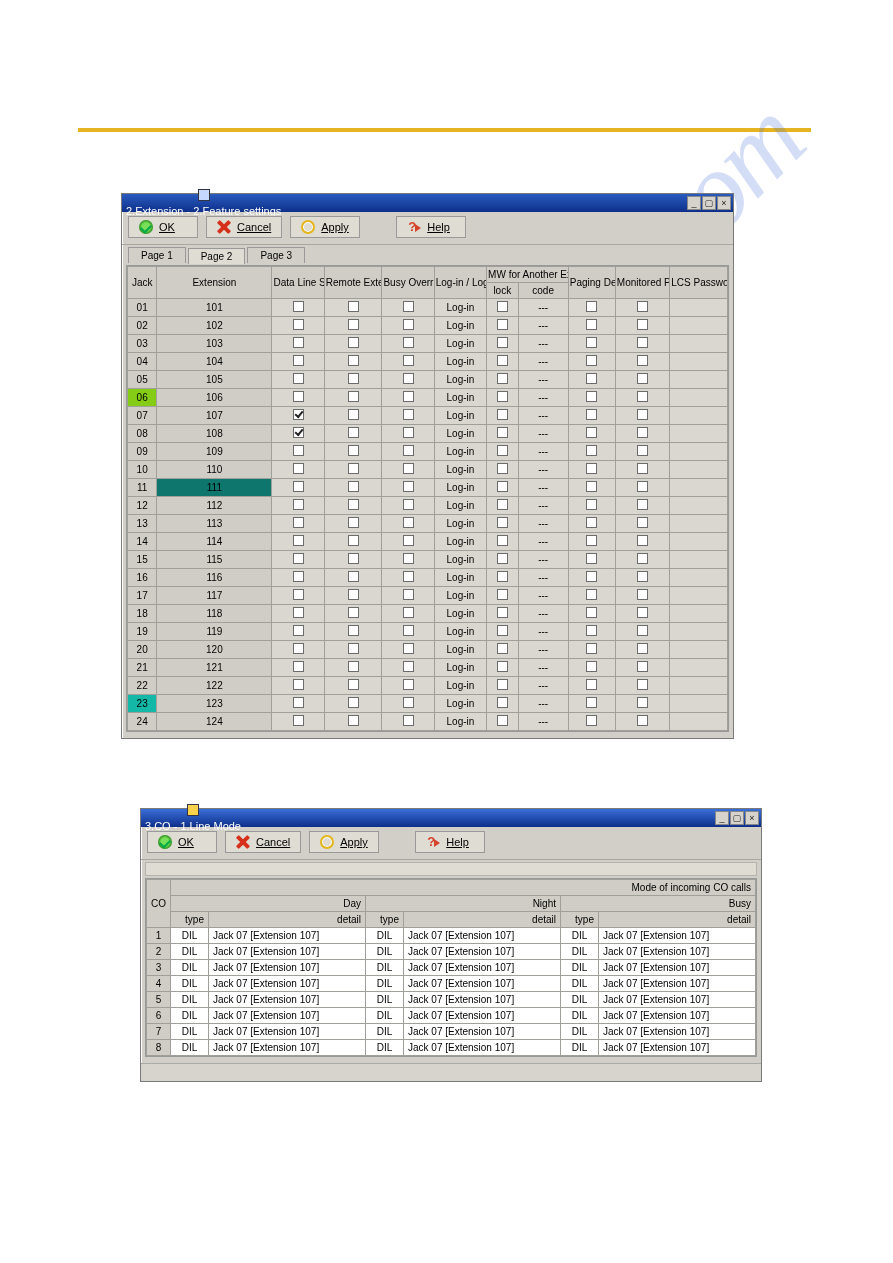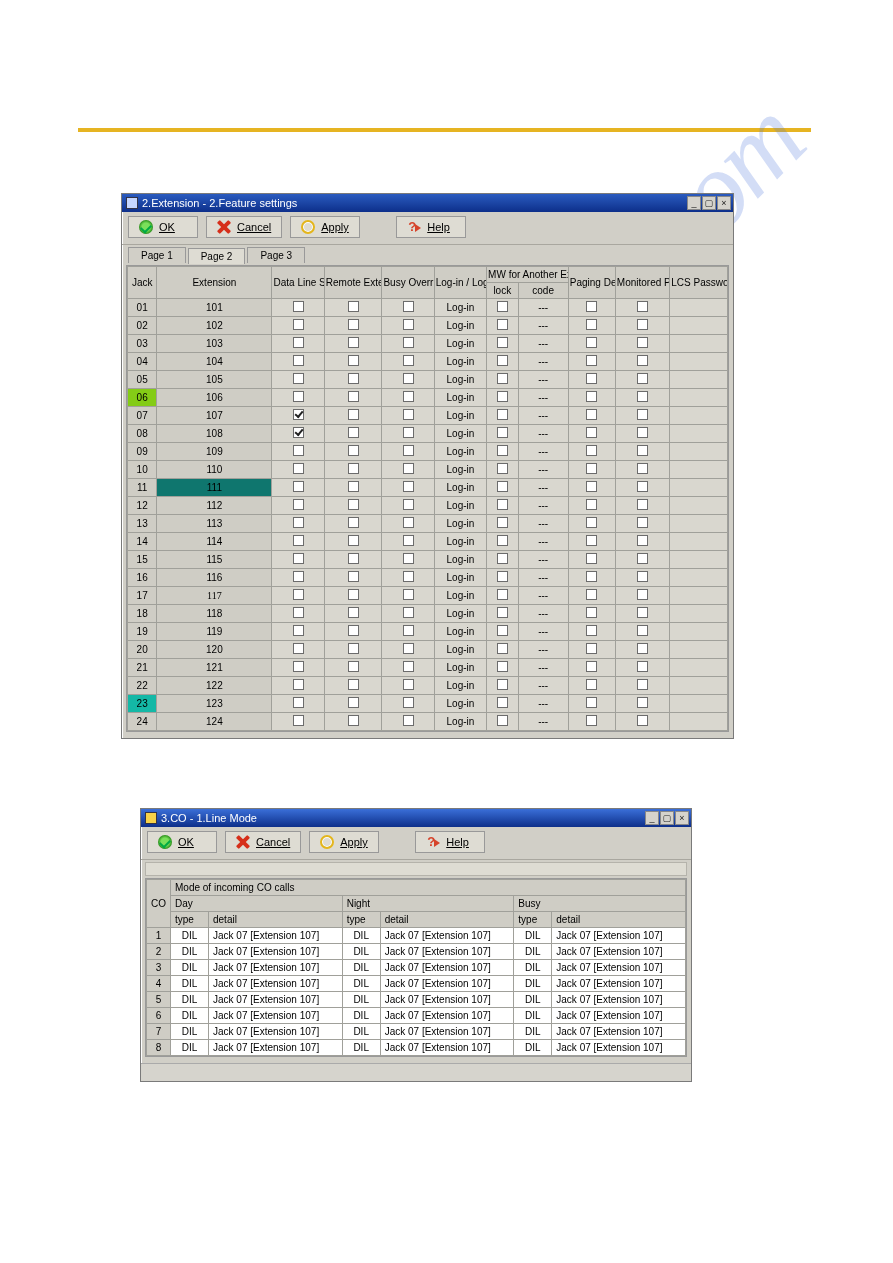--- a/index.html
+++ b/index.html
@@ -8,21 +8,21 @@
     font-family: Tahoma, Arial, sans-serif;
     font-size: 11px;
     width: 893px;
     height: 1263px;
     position: relative;
   }
   .yellow-rule { position:absolute; left:78px; top:128px; width:733px; height:4px; background:#e6b422; }
   
   .win { position:absolute; border:1px solid #7a7a7a; background:#d1cfc7; box-shadow:1px 1px 0 #fff inset; }
   .titlebar { height:18px; background:linear-gradient(#2a5bbf,#0d2f8a); color:#fff; display:flex; align-items:center; justify-content:space-between; padding:0 2px; }
-  .titlebar .left { display:flex; align-items:center; gap:4px; padding-left:2px; }
+  .titlebar .left { display:flex; align-items:center; gap:4px; padding-left:2px;flex-direction:column; }
   .tb-icon { width:12px; height:12px; background:#c5d6ff; border:1px solid #334; }
   .tb-title { font-weight:normal; font-size:11px; }
   .tb-btns { display:flex; gap:1px; }
   .tb-btn { width:14px; height:14px; background:#d5d3cc; border:1px solid #888; font-size:9px; line-height:12px; text-align:center; color:#222; }
   .toolbar { display:flex; gap:8px; padding:4px 6px 6px; align-items:flex-end; border-bottom:1px solid #a9a79f; }
   .btn { display:flex; align-items:center; gap:6px; background:#dedcd3; border:1px solid #999; padding:2px 10px; min-width:70px; height:22px; font-size:11px; cursor:pointer; }
   .btn .underline { text-decoration:underline; }
   .ic { width:14px; height:14px; display:inline-block; }
   .ic-ok { background:radial-gradient(circle at 50% 50%, #7ae05a 40%, #2a8f1a 70%); border-radius:50%; position:relative; }
   .ic-ok::after { content:""; position:absolute; left:2px; top:4px; width:8px; height:5px; border-left:2px solid #0a4; border-bottom:2px solid #0a4; transform:rotate(-45deg); }
@@ -42,21 +42,21 @@
   .grid-wrap { margin:2px 4px 6px; border:1px solid #999; background:#d1cfc7; }
   table.grid { border-collapse:collapse; width:100%; table-layout:fixed; }
   table.grid th, table.grid td { border:1px solid #a0a09a; background:#d6d4cd; font-size:10px; text-align:center; padding:2px 1px; white-space:nowrap; overflow:hidden; }
   table.grid th { background:#cfcdc5; font-weight:normal; }
   table.grid td { background:#d9d7cf; }
   .chk { width:11px; height:11px; display:inline-block; border:1px solid #6c6c6c; background:#fff; position:relative; }
   .chk.on::after { content:""; position:absolute; left:1px; top:1px; width:6px; height:3px; border-left:2px solid #222; border-bottom:2px solid #222; transform:rotate(-50deg); }
   
   table.grid2 { border-collapse:collapse; width:100%; }
   table.grid2 th, table.grid2 td { border:1px solid #a0a09a; font-size:10px; padding:2px 4px; }
-  table.grid2 th { background:#cfcdc5; text-align:left; font-weight:normal; }
+  table.grid2 th { background:#cfcdc5; text-align:right; font-weight:normal; }
   table.grid2 td { background:#fff; }
   table.grid2 td.type { text-align:center; background:#fff; }
   table.grid2 th.rowhdr, table.grid2 td.rowhdr { background:#cfcdc5; text-align:center; width:22px; }
   .statusbar { height:18px; border-top:1px solid #aaa; background:#d6d4cd; margin-top:0; }
   
   .watermark {
     position:absolute; left:200px; top:300px; transform:rotate(-45deg);
     font-size:110px; color:rgba(80,120,220,0.25); font-style:italic;
     font-family:Georgia, serif; letter-spacing:-4px; pointer-events:none;
   }
@@ -344,21 +344,21 @@
             <td><span class="chk"></span></td>
             <td>Log-in</td>
             <td><span class="chk"></span></td>
             <td>---</td>
             <td><span class="chk"></span></td>
             <td><span class="chk"></span></td>
             <td></td>
           </tr>
           <tr>
             <td style="background: rgb(207, 205, 197);">17</td>
-            <td style="background: rgb(207, 205, 197); font-family: Liberation Serif, serif;">117</td>
+            <td style="background: rgb(207, 205, 197);">117</td>
             <td><span class="chk"></span></td>
             <td><span class="chk"></span></td>
             <td><span class="chk"></span></td>
             <td>Log-in</td>
             <td><span class="chk"></span></td>
             <td>---</td>
             <td><span class="chk"></span></td>
             <td><span class="chk"></span></td>
             <td></td>
           </tr>
@@ -451,21 +451,21 @@
             <td>---</td>
             <td><span class="chk"></span></td>
             <td><span class="chk"></span></td>
             <td></td>
           </tr>
         </tbody>
     </table>
   </div>
 </div>
 
-<div class="win" style="left:140px; top:808px; width:552px;">
+<div class="win" style="left:140px; top:808px; width:622px;">
   <div class="titlebar" style="background:linear-gradient(#3a6fd8,#0d2f8a);">
     <div class="left">
       <span class="tb-icon" style="background:#f7d24a;"></span>
       <span class="tb-title">3.CO - 1.Line Mode</span>
     </div>
     <div class="tb-btns">
       <span class="tb-btn">_</span>
       <span class="tb-btn">▢</span>
       <span class="tb-btn">×</span>
     </div>

